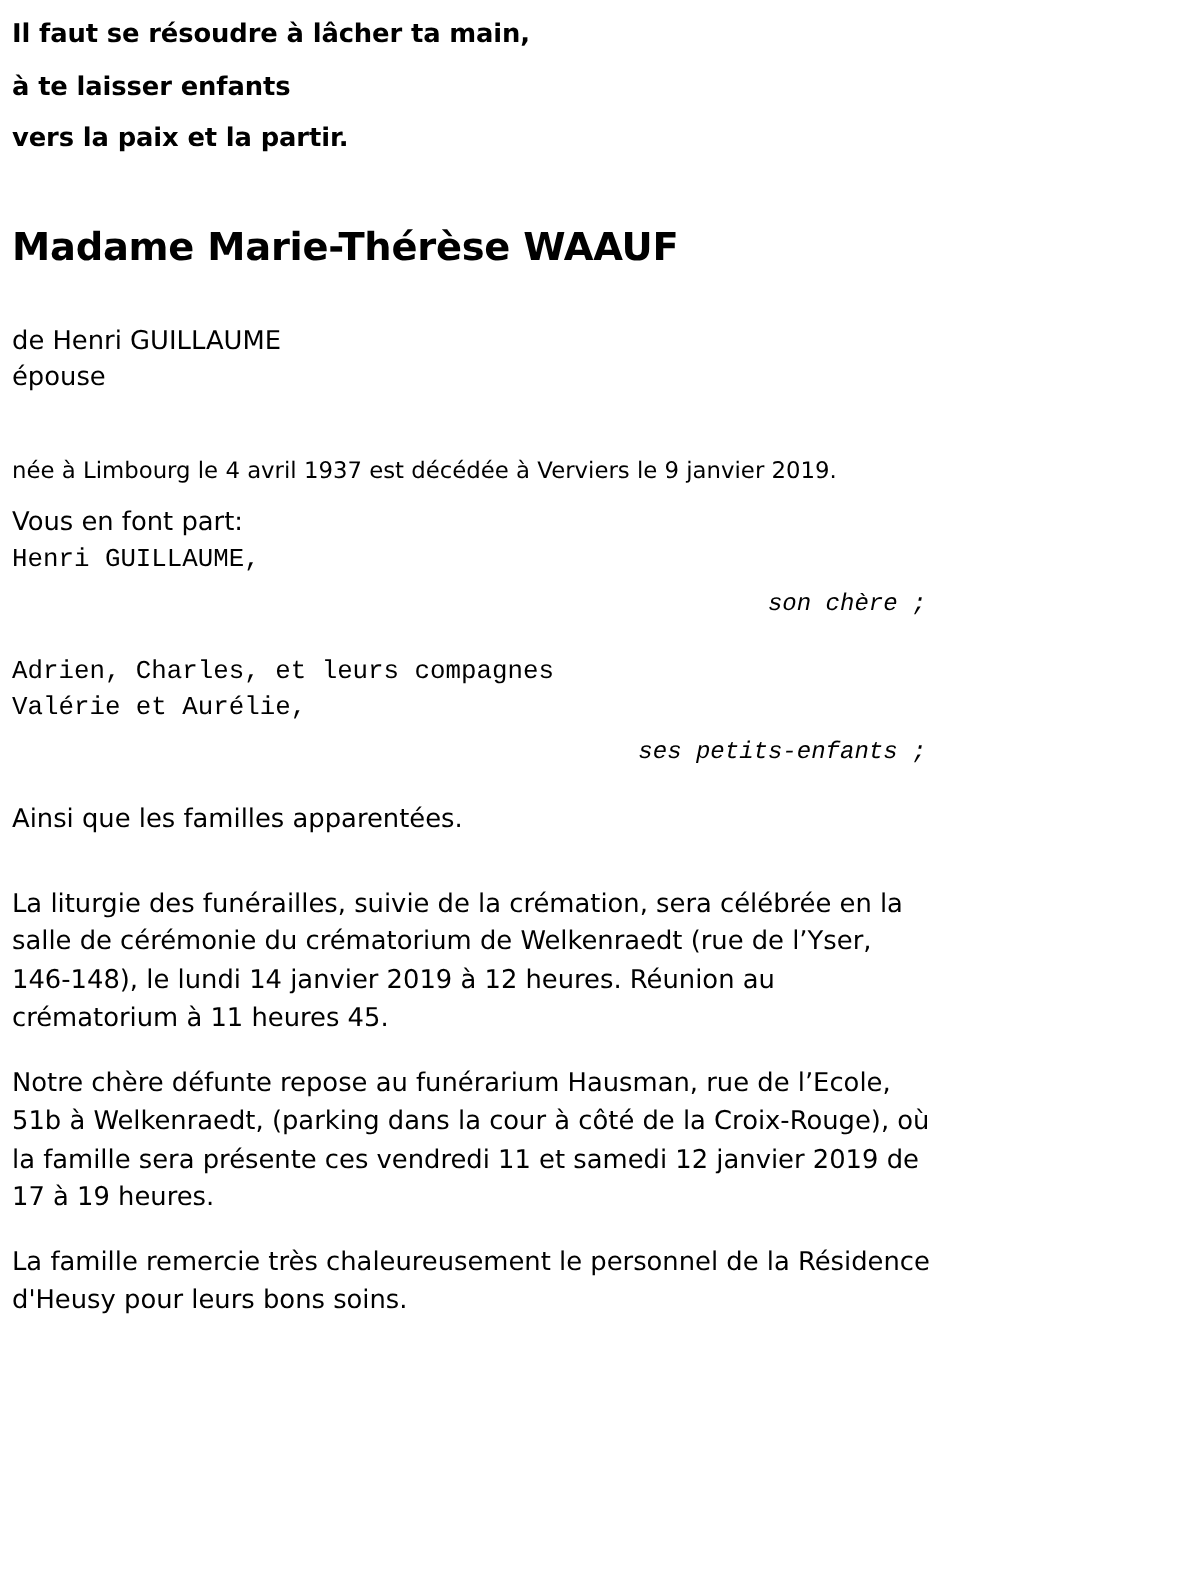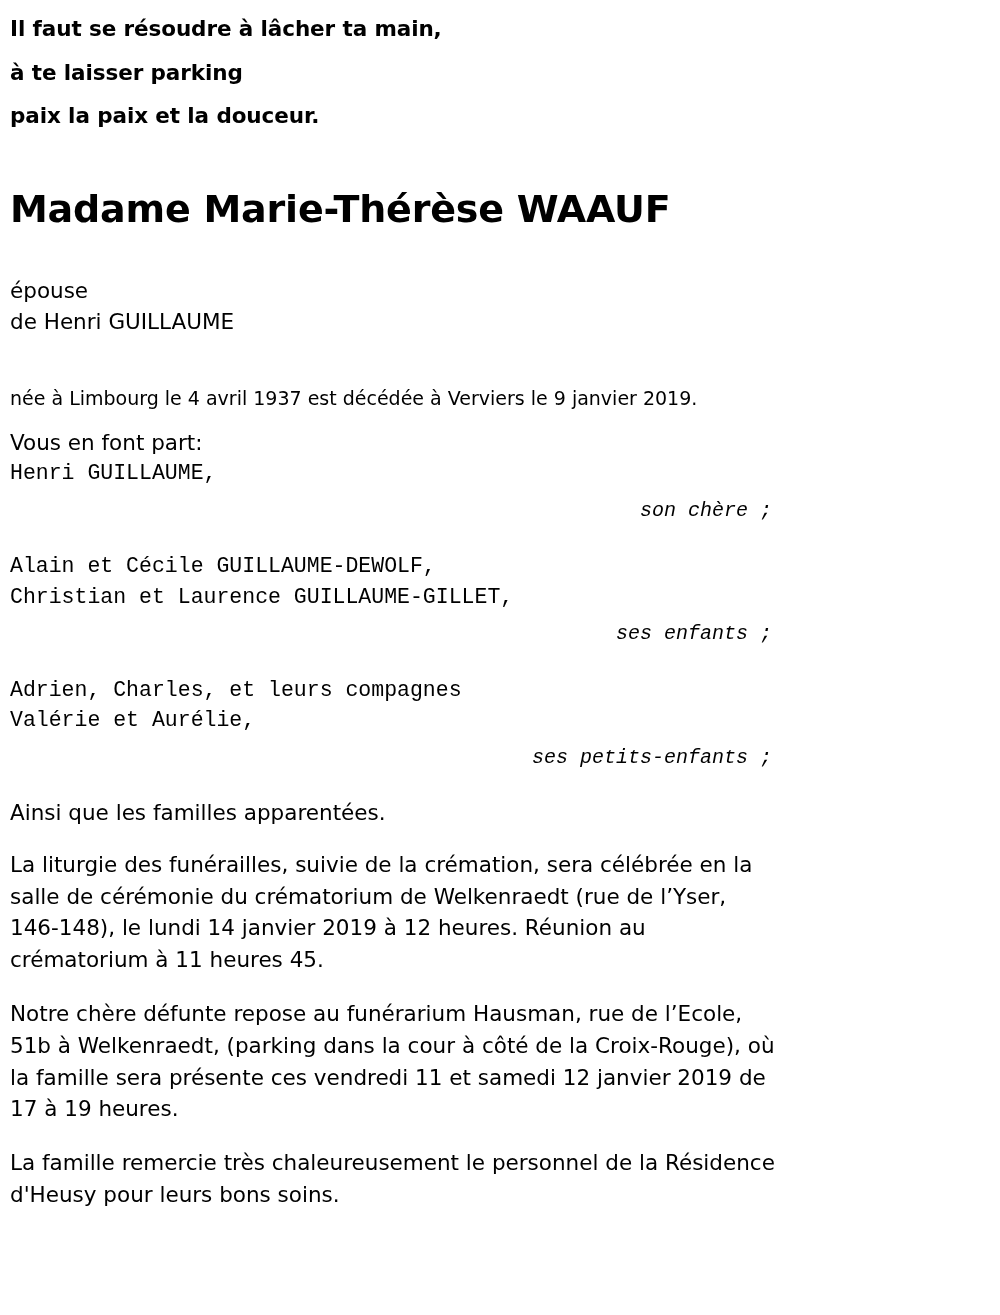--- a/index.html
+++ b/index.html
@@ -27,21 +27,21 @@
     font-size: 21.5px;
     font-weight: bold;
     line-height: 1.0;
     margin-bottom: 22px;
     letter-spacing: -0.1px;
   }
   .epigraph .line:last-child {
     margin-bottom: 0;
   }
   .deceased-name {
-    font-size: 38px;
+    font-size: 32px;
     font-weight: bold;
     line-height: 1.1;
     margin-top: 62px;
     letter-spacing: -0.2px;
   }
   .spouse-block {
     margin-top: 46px;
     font-size: 21.5px;
     line-height: 1.42;
   }
@@ -70,63 +70,58 @@
     font-size: 20px;
     margin-top: 8px;
     padding-right: 4px;
   }
   .closing-family {
     margin-top: 26px;
     font-size: 21.5px;
     line-height: 1.42;
   }
   .paragraphs {
-    margin-top: 20px;
+    margin-top: 39px;
   }
   .paragraphs p {
     font-size: 21.5px;
     line-height: 1.48;
     margin: 0 0 22px 0;
   }
   .paragraphs p:last-child {
     margin-bottom: 0;
   }
 </style>
 </head>
 <body>
 
 <div class="page">
 
   <div class="epigraph">
     <div class="line">Il faut se résoudre à lâcher ta main,</div>
-    <div class="line">à te laisser parking</div>
-    <div class="line">paix la paix et la douceur.</div>
+    <div class="line">à te laisser enfants</div>
+    <div class="line">vers la paix et la partir.</div>
   </div>
 
   <div class="deceased-name">Madame Marie-Thérèse WAAUF</div>
 
   <div class="spouse-block">
+    <div>de Henri GUILLAUME</div>
     <div>épouse</div>
-    <div>de Henri GUILLAUME</div>
   </div>
 
   <div class="birth-death">née à Limbourg le 4 avril 1937 est décédée à Verviers le 9 janvier 2019.</div>
 
   <div class="announce-intro">Vous en font part:</div>
 
   <div class="family-group" style="margin-top:0;">
     <div class="names">Henri GUILLAUME,</div>
     <div class="relation">son chère ;</div>
   </div>
 
-  <div class="family-group">
-    <div class="names">Alain et Cécile GUILLAUME-DEWOLF,
-Christian et Laurence GUILLAUME-GILLET,</div>
-    <div class="relation">ses enfants ;</div>
-  </div>
 
   <div class="family-group">
     <div class="names">Adrien, Charles, et leurs compagnes
 Valérie et Aurélie,</div>
     <div class="relation">ses petits-enfants ;</div>
   </div>
 
   <div class="closing-family">Ainsi que les familles apparentées.</div>
 
   <div class="paragraphs">

